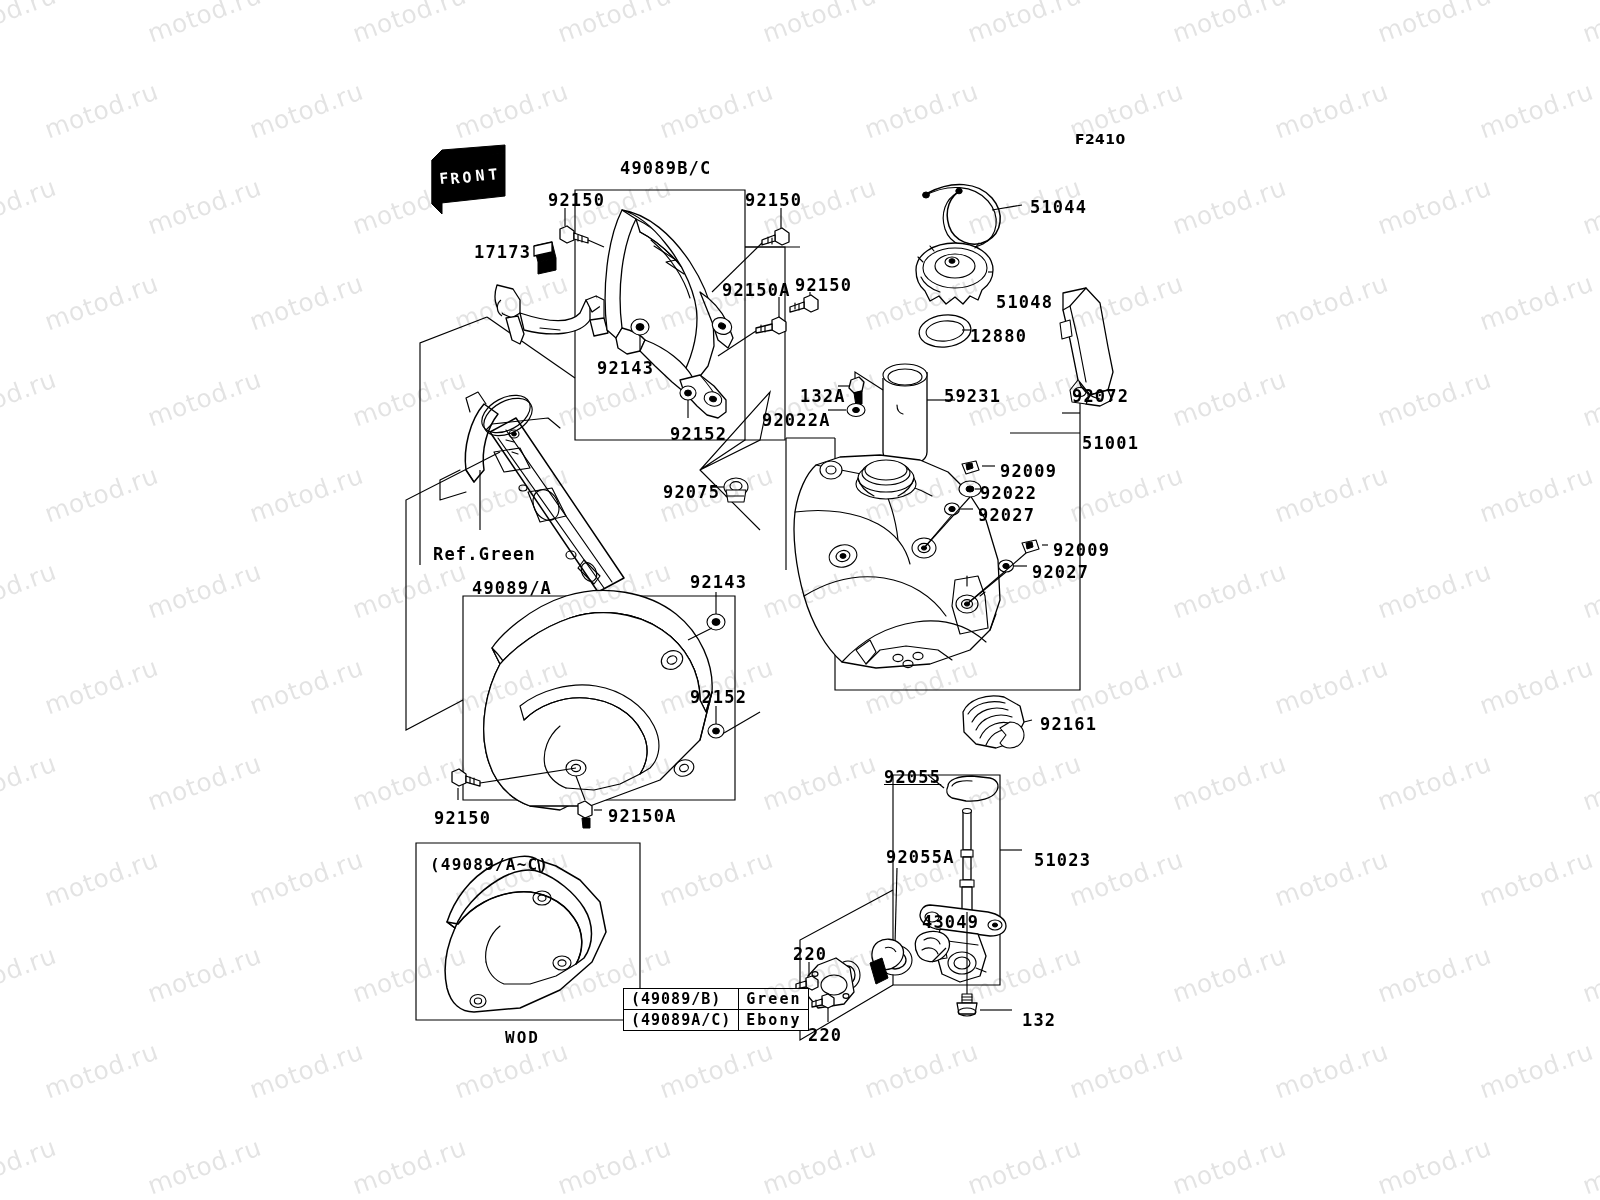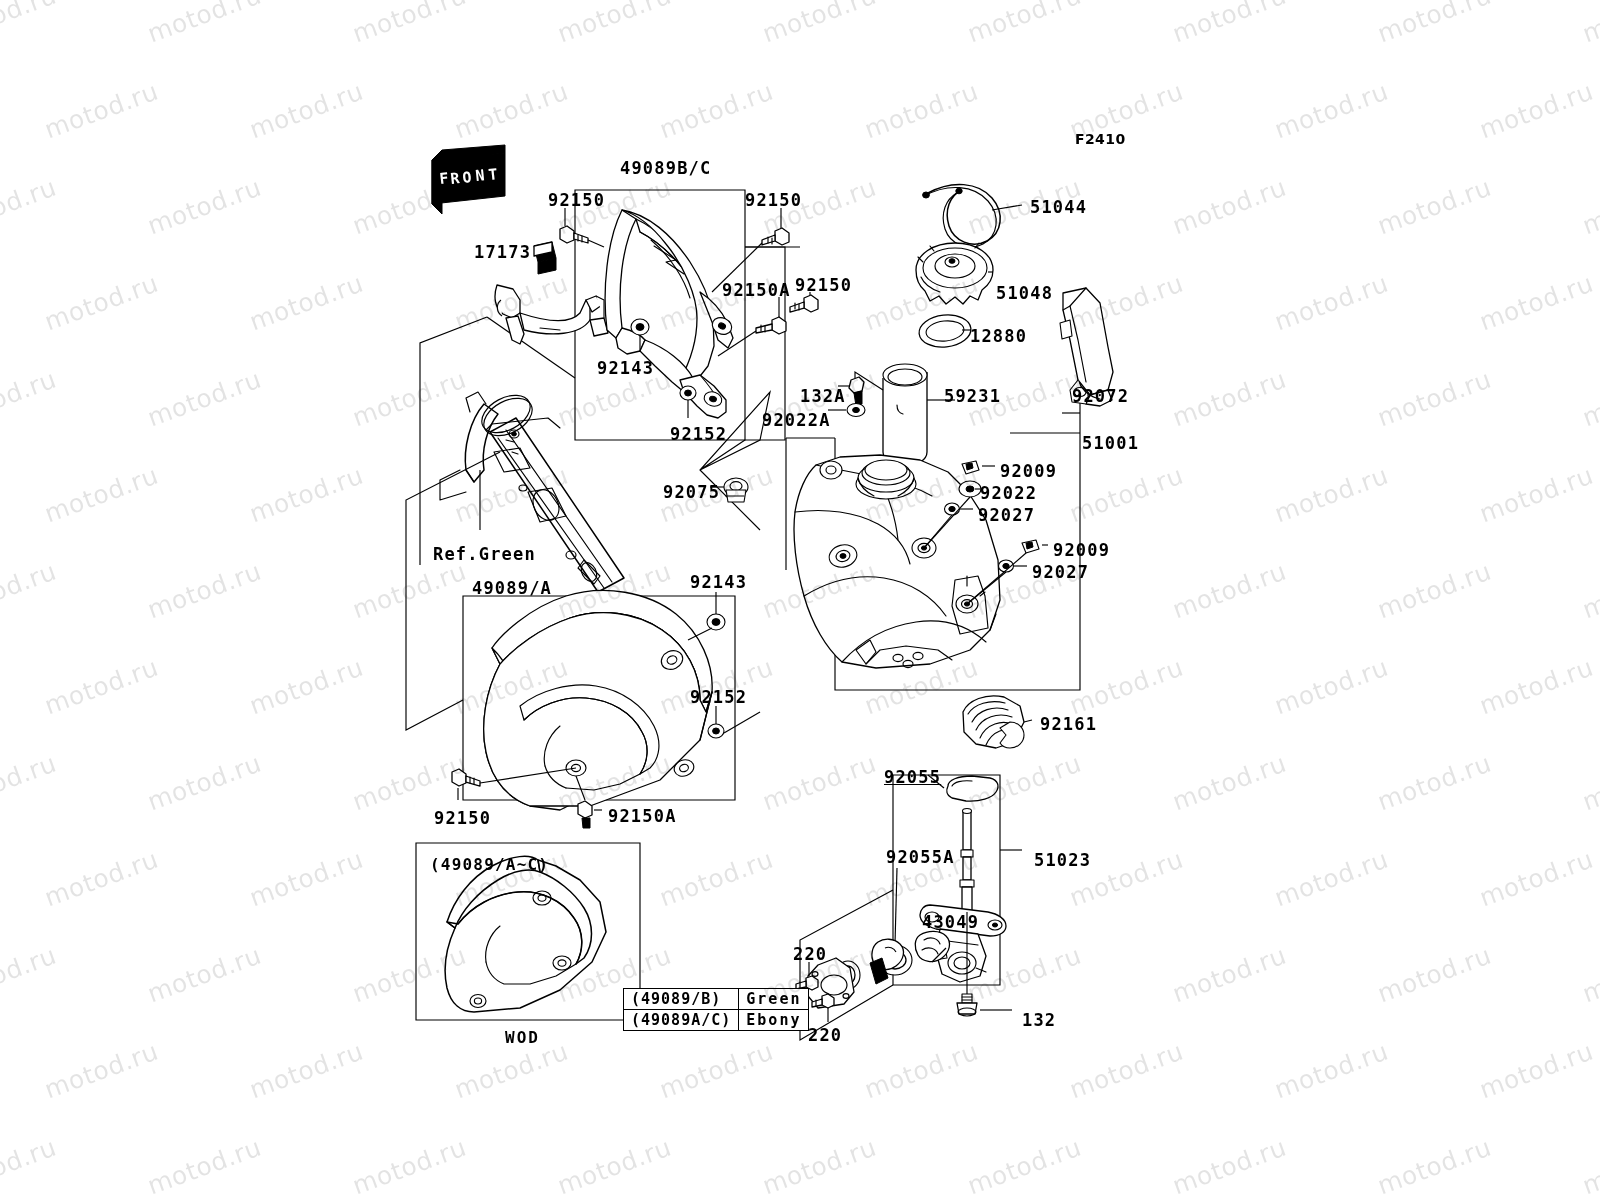--- a/index.html
+++ b/index.html
@@ -733,21 +733,21 @@
   <div id="callout-layer">
       <div class="lbl" style="left: 620px; top: 158px;">49089B/C</div>
       <div class="lbl" style="left: 548px; top: 190px;">92150</div>
       <div class="lbl" style="left: 745px; top: 190px;">92150</div>
       <div class="lbl" style="left: 474px; top: 242px;">17173</div>
       <div class="lbl" style="left: 722px; top: 280px;">92150A</div>
       <div class="lbl" style="left: 795px; top: 275px;">92150</div>
       <div class="lbl" style="left: 597px; top: 358px;">92143</div>
       <div class="lbl" style="left: 670px; top: 424px;">92152</div>
       <div class="lbl" style="left: 1030px; top: 197px;">51044</div>
-      <div class="lbl" style="left: 996px; top: 283px;">51048</div>
+      <div class="lbl" style="left: 996px; top: 292px;">51048</div>
       <div class="lbl" style="left: 970px; top: 326px;">12880</div>
       <div class="lbl" style="left: 800px; top: 386px;">132A</div>
       <div class="lbl" style="left: 762px; top: 410px;">92022A</div>
       <div class="lbl" style="left: 944px; top: 386px;">59231</div>
       <div class="lbl" style="left: 1072px; top: 386px;">92072</div>
       <div class="lbl" style="left: 1082px; top: 433px;">51001</div>
       <div class="lbl" style="left: 1000px; top: 461px;">92009</div>
       <div class="lbl" style="left: 980px; top: 483px;">92022</div>
       <div class="lbl" style="left: 978px; top: 505px;">92027</div>
       <div class="lbl" style="left: 1053px; top: 540px;">92009</div>

